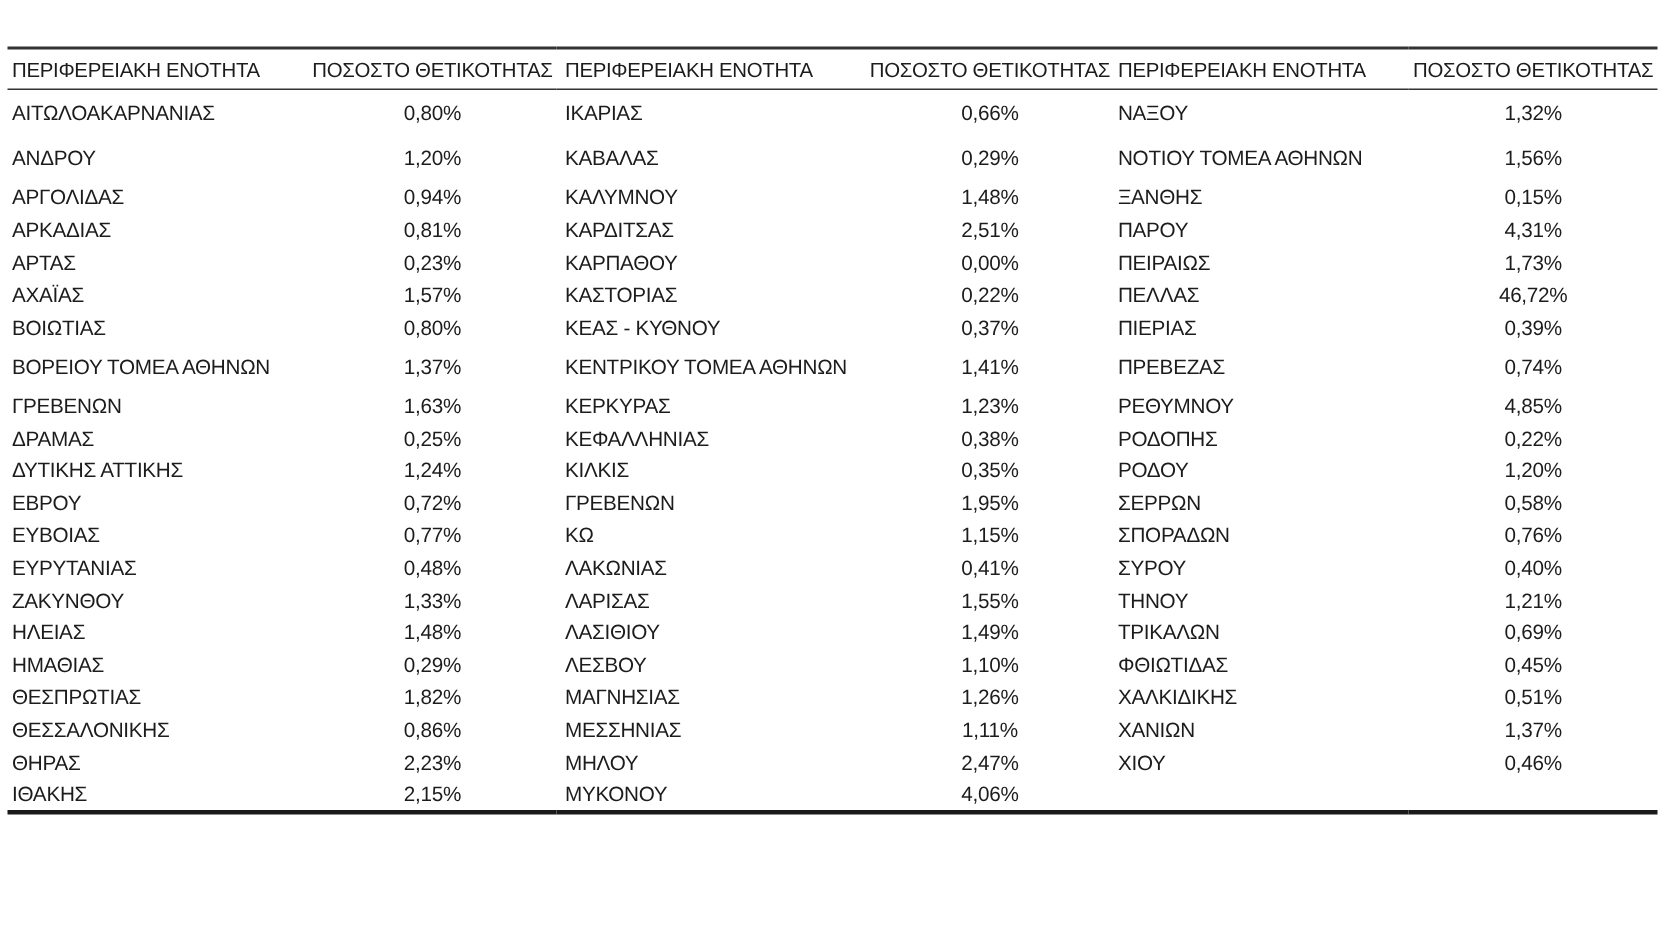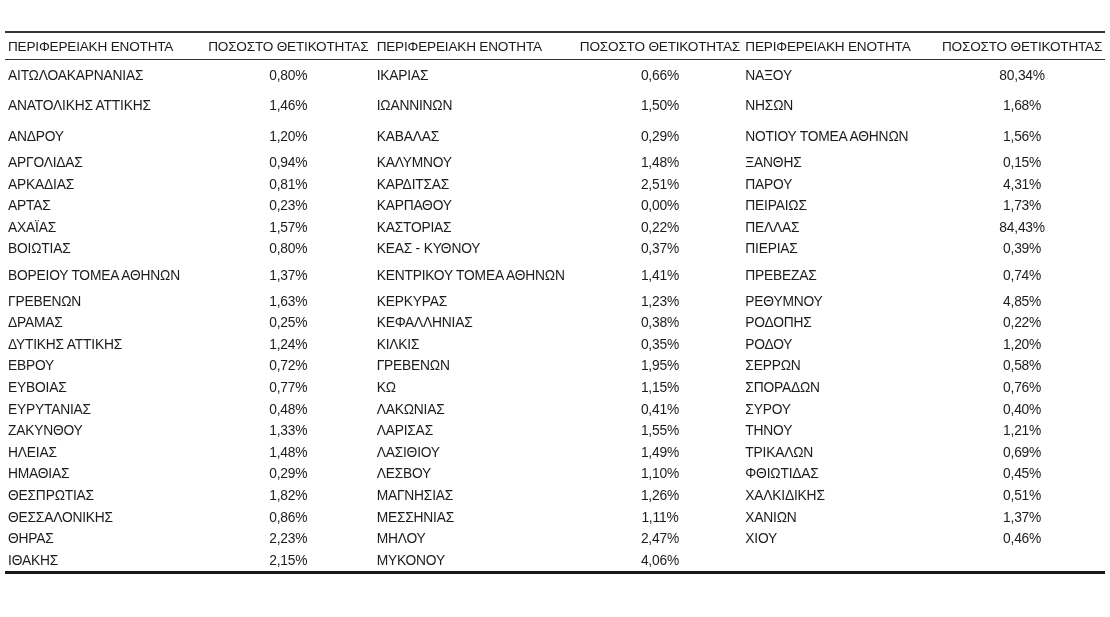--- a/index.html
+++ b/index.html
@@ -56,29 +56,21 @@
         <th class="val">ΠΟΣΟΣΤΟ ΘΕΤΙΚΟΤΗΤΑΣ</th>
       </tr>
     </thead>
     <tbody id="tbody">
         <tr class="tall">
           <td class="name pad1">ΑΙΤΩΛΟΑΚΑΡΝΑΝΙΑΣ</td>
           <td class="val">0,80%</td>
           <td class="name pad2">ΙΚΑΡΙΑΣ</td>
           <td class="val">0,66%</td>
           <td class="name pad3">ΝΑΞΟΥ</td>
-          <td class="val">80,34%</td>
-        </tr>
-        <tr class="tall">
-          <td class="name pad1">ΑΝΑΤΟΛΙΚΗΣ ΑΤΤΙΚΗΣ</td>
-          <td class="val">1,46%</td>
-          <td class="name pad2">ΙΩΑΝΝΙΝΩΝ</td>
-          <td class="val">1,50%</td>
-          <td class="name pad3">ΝΗΣΩΝ</td>
-          <td class="val">1,68%</td>
+          <td class="val">1,32%</td>
         </tr>
         <tr class="tall">
           <td class="name pad1">ΑΝΔΡΟΥ</td>
           <td class="val">1,20%</td>
           <td class="name pad2">ΚΑΒΑΛΑΣ</td>
           <td class="val">0,29%</td>
           <td class="name pad3">ΝΟΤΙΟΥ ΤΟΜΕΑ ΑΘΗΝΩΝ</td>
           <td class="val">1,56%</td>
         </tr>
         <tr class="">
@@ -104,21 +96,21 @@
           <td class="val">0,00%</td>
           <td class="name pad3">ΠΕΙΡΑΙΩΣ</td>
           <td class="val">1,73%</td>
         </tr>
         <tr class="">
           <td class="name pad1">ΑΧΑΪΑΣ</td>
           <td class="val">1,57%</td>
           <td class="name pad2">ΚΑΣΤΟΡΙΑΣ</td>
           <td class="val">0,22%</td>
           <td class="name pad3">ΠΕΛΛΑΣ</td>
-          <td class="val">84,43%</td>
+          <td class="val">46,72%</td>
         </tr>
         <tr class="">
           <td class="name pad1">ΒΟΙΩΤΙΑΣ</td>
           <td class="val">0,80%</td>
           <td class="name pad2">ΚΕΑΣ - ΚΥΘΝΟΥ</td>
           <td class="val">0,37%</td>
           <td class="name pad3">ΠΙΕΡΙΑΣ</td>
           <td class="val">0,39%</td>
         </tr>
         <tr class="tall">

